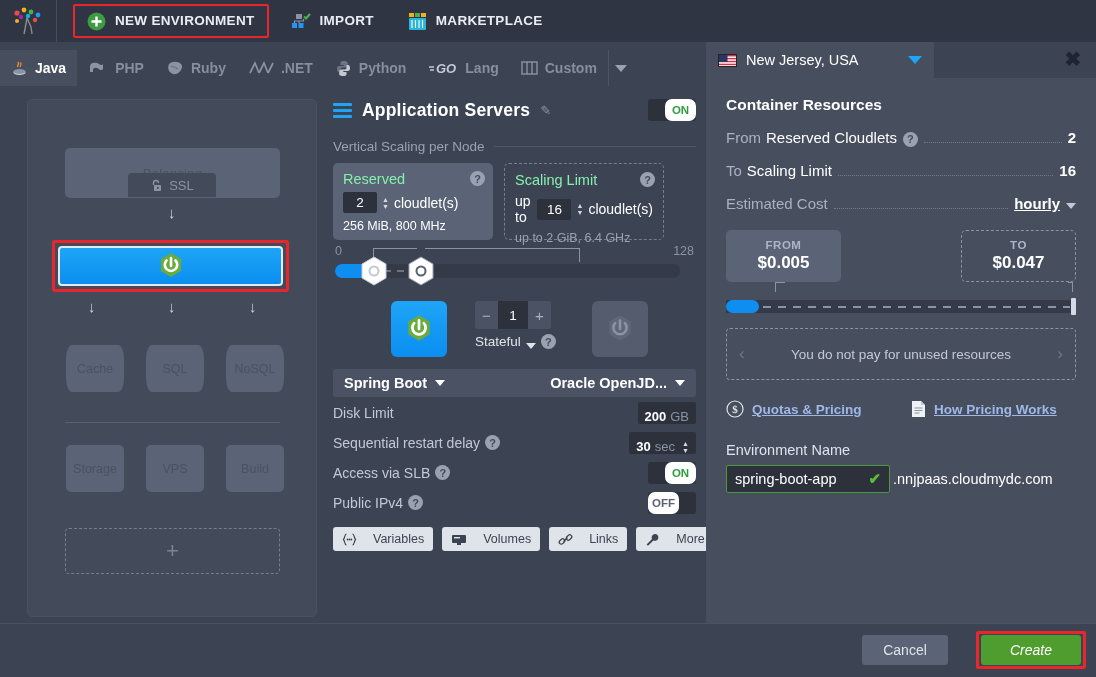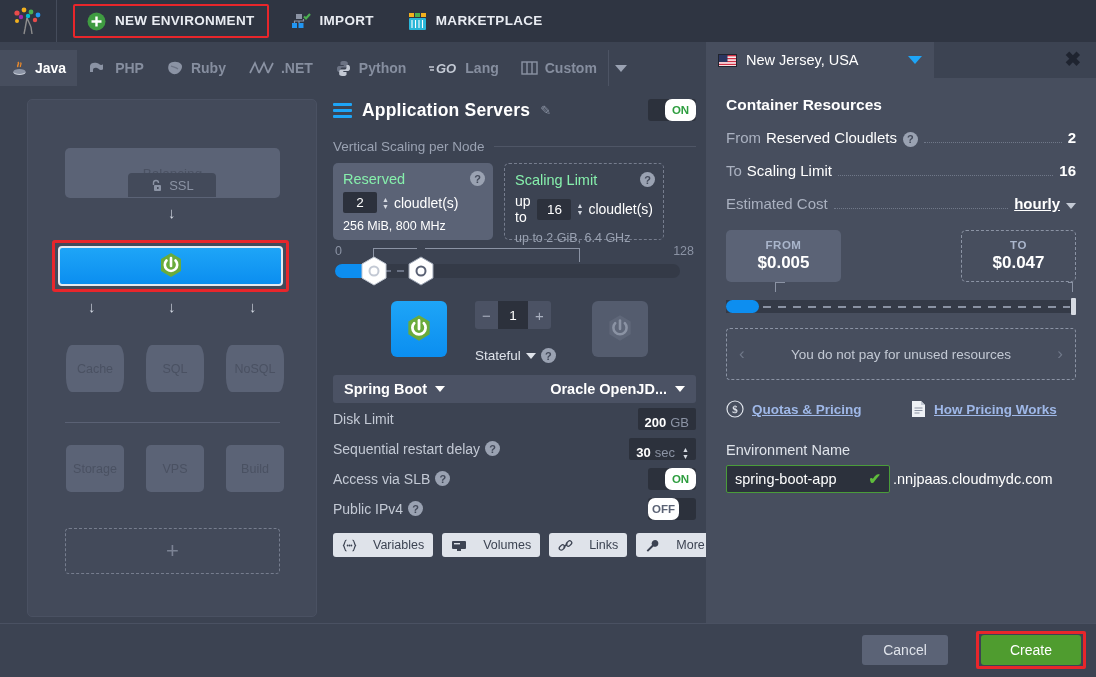--- a/index.html
+++ b/index.html
@@ -185,21 +185,21 @@
   .nodebtn {
     width: 56px; height: 56px; border-radius: 6px;
     background: linear-gradient(#1ea5f7,#0b8ef0);
     display: flex; align-items: center; justify-content: center; cursor: pointer;
   }
   .nodebtn.ghost { background: #545c6e; }
   .stepper { display: flex; border-radius: 3px; overflow: hidden; width: 76px; height: 28px; background: #4b real; }
   .stepper { background: #4b5264; }
   .stepper .sb { flex: 1; display: flex; align-items: center; justify-content: center; color: #aab1c0; font-size: 15px; cursor: pointer; }
   .stepper .sv { width: 30px; display: flex; align-items: center; justify-content: center; background: #2c313c; color: #fff; font-size: 13.5px; }
-  .stateful { display: flex; align-items: center; justify-content: center; gap: 5px; margin-top: 19px; color: #dfe3ea; font-size: 13.5px; cursor: pointer; }
+  .stateful { display: flex; align-items: flex-end; justify-content: center; gap: 5px; margin-top: 5px; color: #dfe3ea; font-size: 13.5px; cursor: pointer; }
   .caret-s { border-left: 5px solid transparent; border-right: 5px solid transparent; border-top: 6px solid #dfe3ea; }
 
   .dualsel {
     display: flex; align-items: center; justify-content: space-between;
     background: #4b5264; border-radius: 3px; height: 28px; padding: 0 11px; margin-top: 12px;
     color: #fff; font-size: 14.5px; font-weight: bold; cursor: pointer;
   }
   .dualsel .seg { display: flex; align-items: center; gap: 8px; }
 
   .prow { display: flex; align-items: center; justify-content: space-between; height: 29px; margin-top: 1px; }
@@ -271,21 +271,21 @@
     position: absolute; left: 0; top: 623px; width: 1096px; height: 54px;
     background: #3c4352; border-top: 1px solid #4a5162;
   }
   .fbtn {
     position: absolute; top: 11px; height: 30px; border-radius: 3px;
     display: flex; align-items: center; justify-content: center;
     font-size: 14px; cursor: pointer;
   }
   .fcancel { right: 148px; width: 86px; background: #5b6376; color: #dfe3ea; }
   .fcreatebox { position: absolute; right: 10px; top: 7px; width: 110px; height: 38px; border: 3px solid #e8262b; border-radius: 2px; }
-  .fcreate { right: 15px; width: 100px; background: #4f9c2f; color: #fff; }
+  .fcreate { right: 15px; width: 100px; background: #4f9c2f; color: #fff; font-style: italic; }
 </style>
 </head>
 <body>
 
 <div class="app">
 
   <div class="topbar">
     <div class="logo">
       <svg width="34" height="28" viewBox="0 0 34 28">
         <circle cx="6" cy="6" r="2.6" fill="#e84b4b"></circle>

